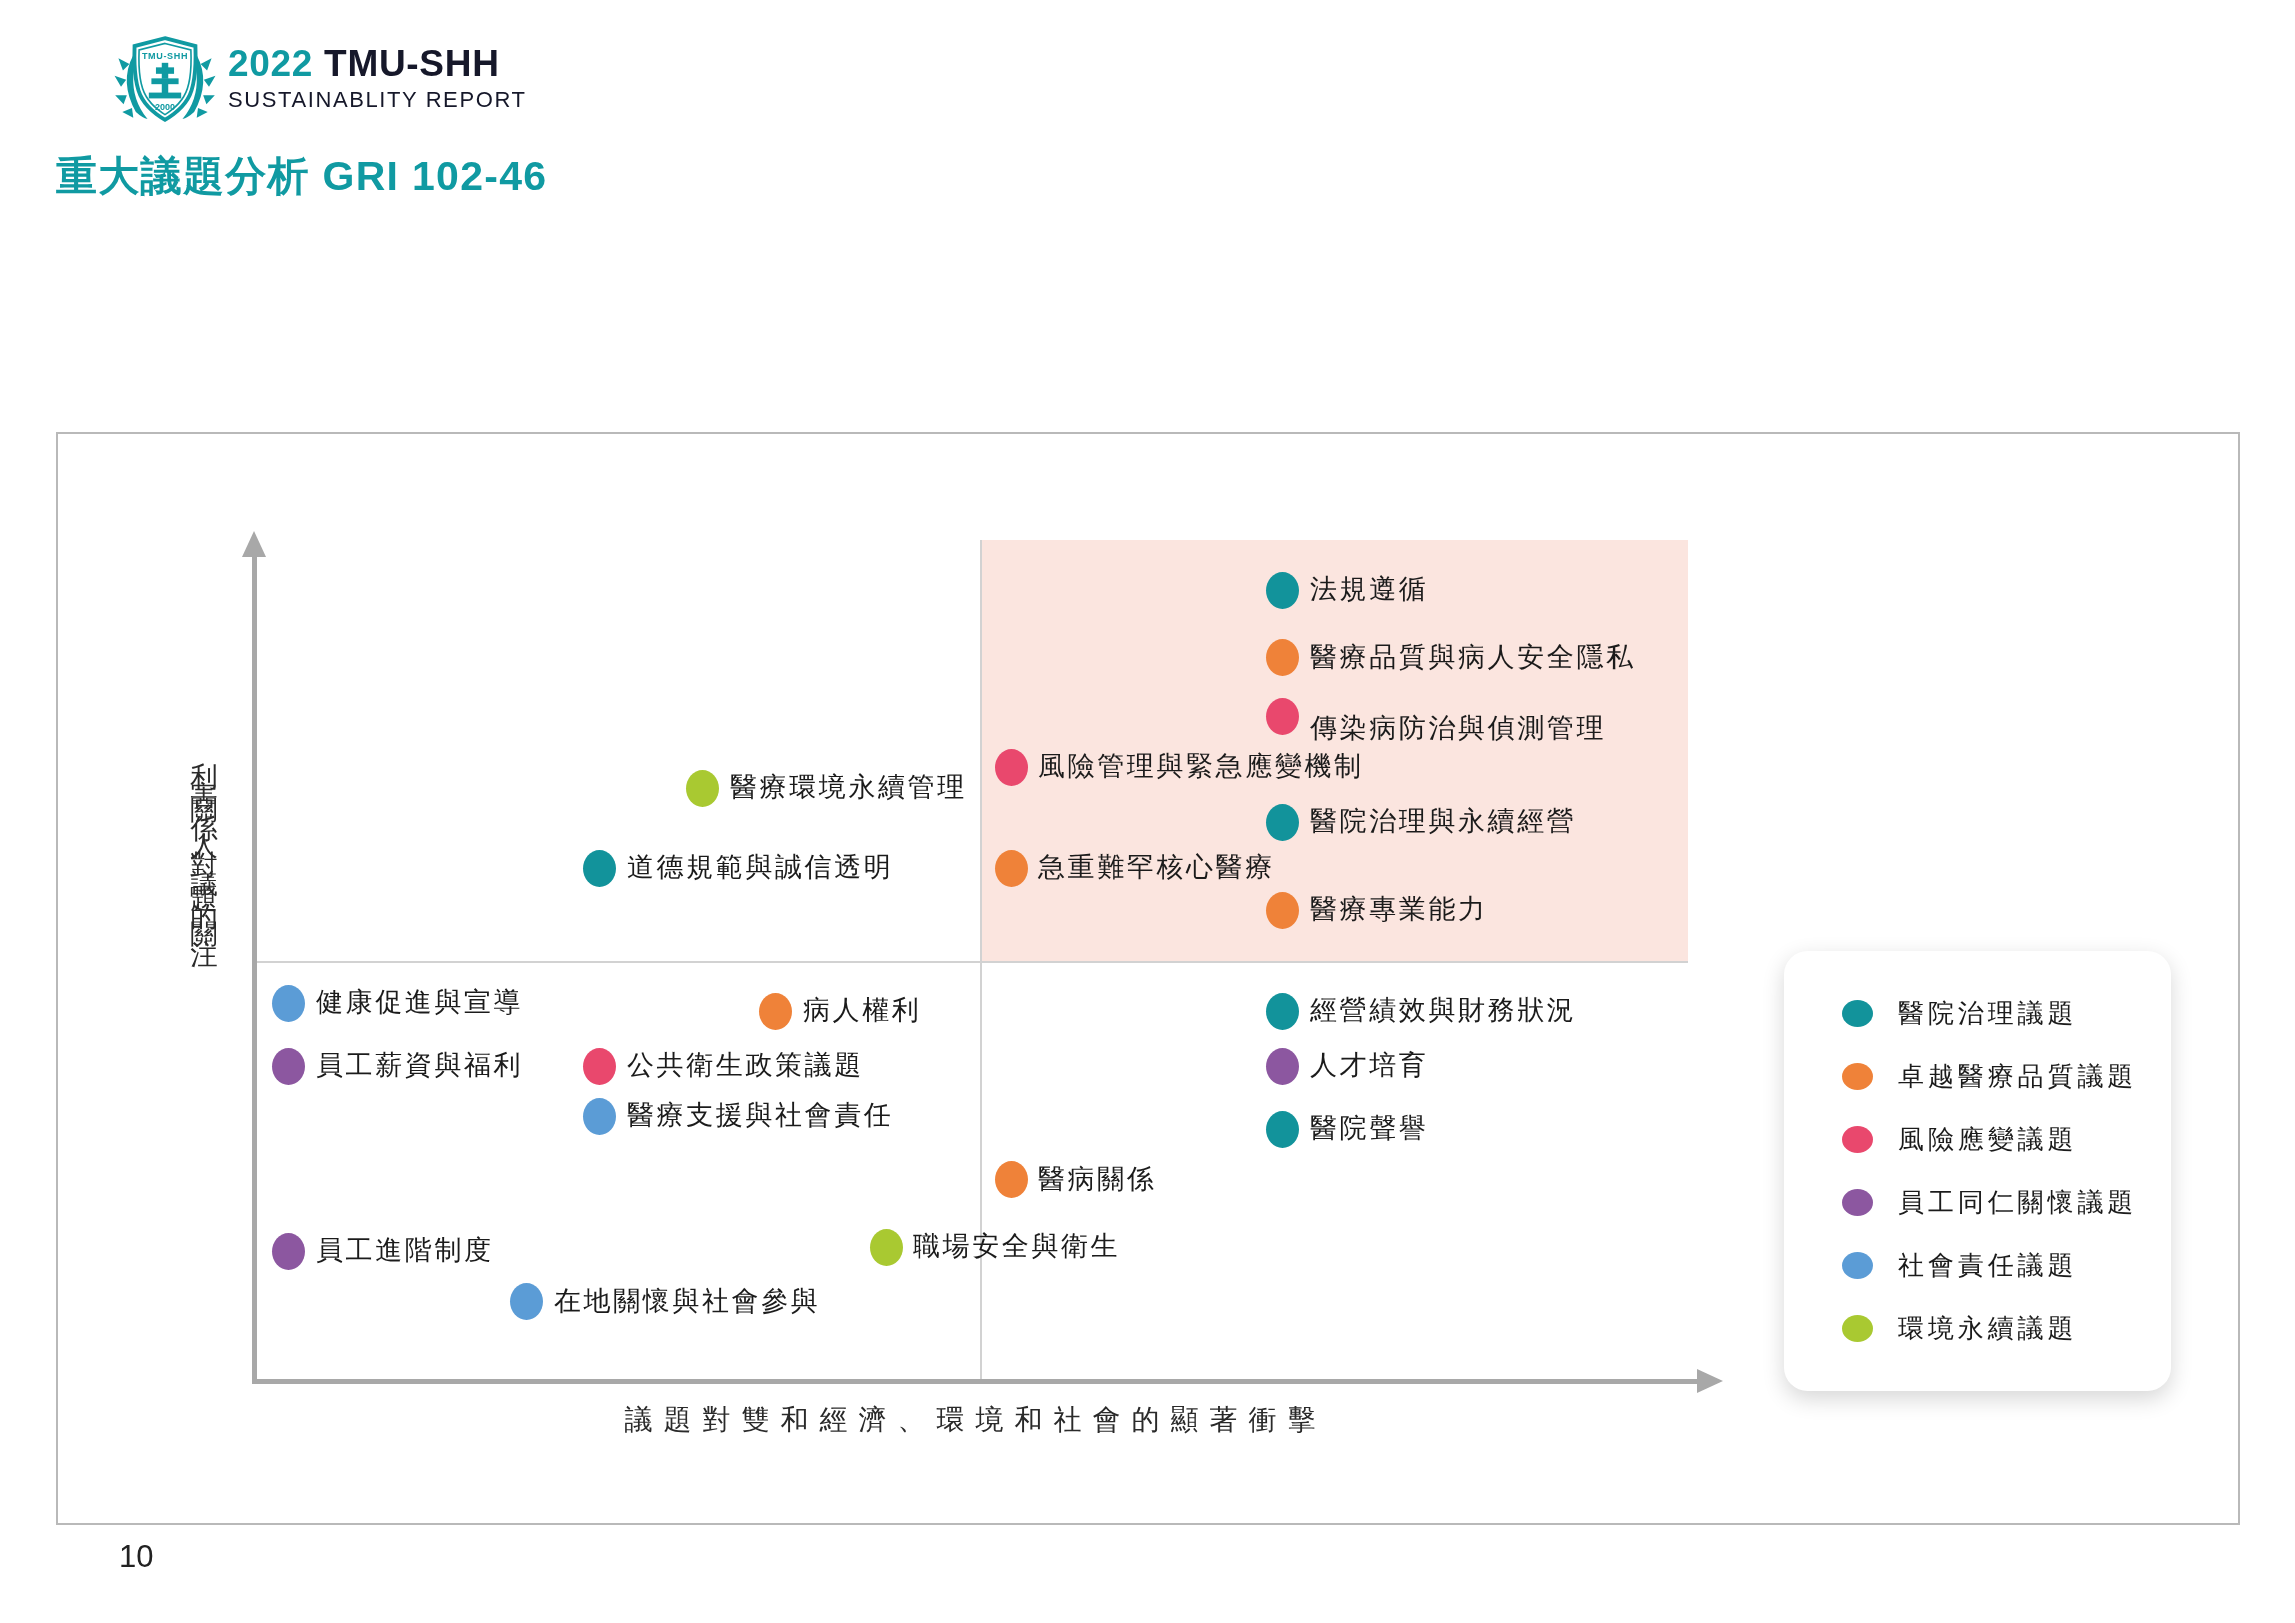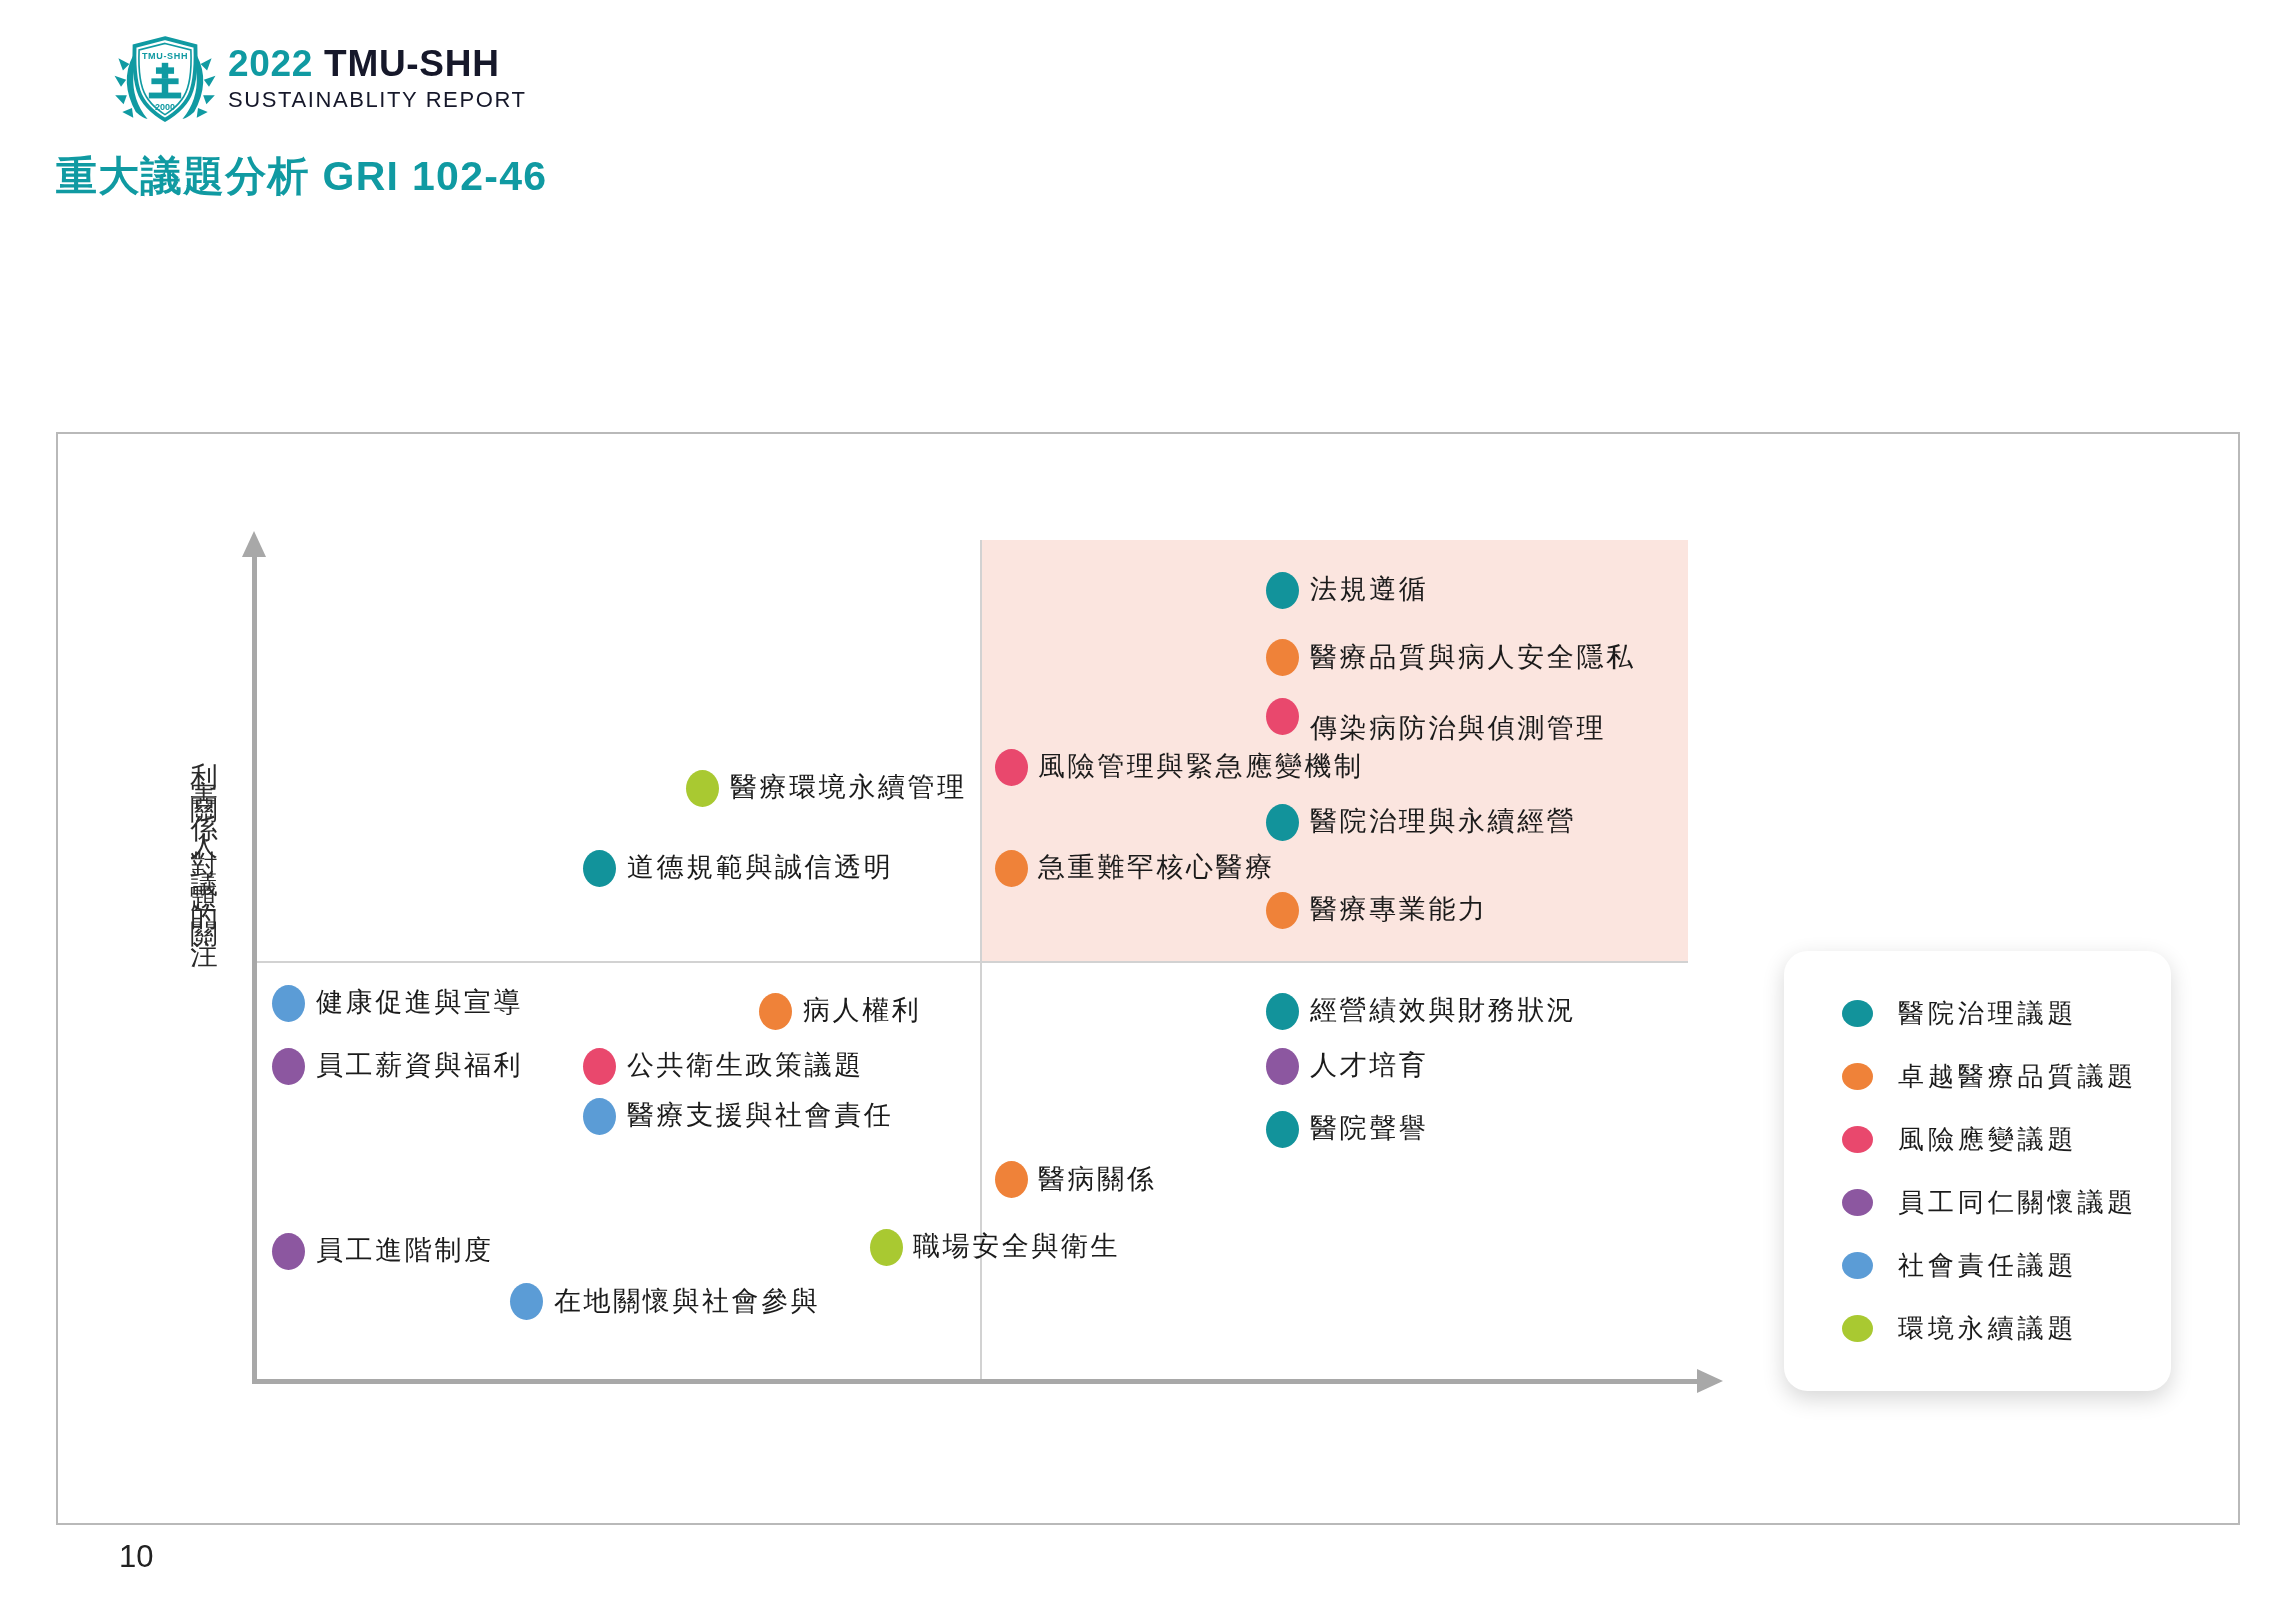--- a/index.html
+++ b/index.html
@@ -102,20 +102,21 @@
     <div class="highlight" id="highlight" style="left: 922px; top: 106px; width: 708px; height: 421px; background: rgb(251, 229, 223);"></div>
     <div class="vline" id="vline" style="left: 922px; top: 106px; width: 2px; height: 842px;"></div>
     <div class="hline" id="hline" style="left: 196px; top: 527px; width: 1434px; height: 2px;"></div>
 
     <div class="yaxis" id="yaxis" style="left: 194px; top: 122px; height: 828px;"></div>
     <div class="yarrow" id="yarrow" style="left: 184px; top: 97px;"></div>
     <div class="xaxis" id="xaxis" style="left: 196px; top: 945px; width: 1453px;"></div>
     <div class="xarrow" id="xarrow" style="left: 1639px; top: 935px;"></div>
 
     <div class="ylabel">利害關係人對議題的關注</div>
+    <div class="xlabel">議題對雙和經濟、環境和社會的顯著衝擊</div>
 
     <div id="points">
         <div class="pt-dot" style="left: 1208px; top: 138px; background: rgb(18, 147, 155);"></div>
         <div class="pt-label" style="left: 1252px; top: 156px;">法規遵循</div>
         <div class="pt-dot" style="left: 1208px; top: 205px; background: rgb(239, 130, 57);"></div>
         <div class="pt-label" style="left: 1252px; top: 224px;">醫療品質與病人安全隱私</div>
         <div class="pt-dot" style="left: 1208px; top: 264px; background: rgb(233, 72, 109);"></div>
         <div class="pt-label" style="left: 1252px; top: 283px; margin-top: 12px;">傳染病防治與偵測管理</div>
         <div class="pt-dot" style="left: 937px; top: 315px; background: rgb(233, 72, 109);"></div>
         <div class="pt-label" style="left: 980px; top: 333px;">風險管理與緊急應變機制</div>

